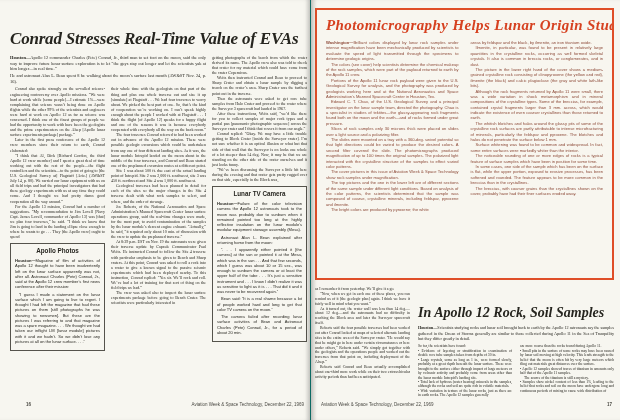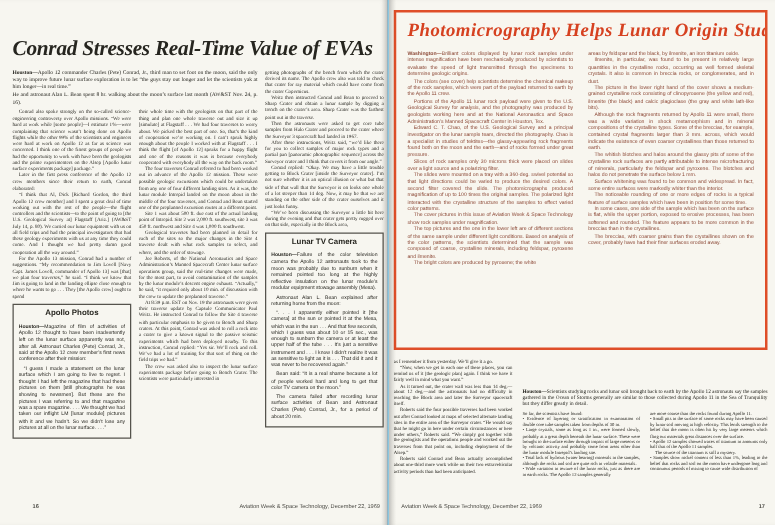--- a/index.html
+++ b/index.html
@@ -1,16 +1,16 @@
 <!DOCTYPE html>
 <html><head>
 <meta charset="utf-8">
 <style>
   html,body{margin:0;padding:0;}
-  .stage{position:relative;width:620px;height:420px;background:#7dd3fc;overflow:hidden;
+  .stage{position:relative;width:620px;height:420px;background:#0f766e;overflow:hidden;
          font-family:"Liberation Serif",serif;color:#26251f;}
   .page{position:absolute;top:0;height:420px;background:#f7f6f0;overflow:hidden;}
   .page-left{left:0;width:310px;box-shadow:inset -4px 0 6px -4px rgba(0,0,0,.25);}
   .page-right{left:311px;width:309px;box-shadow:inset 4px 0 6px -4px rgba(0,0,0,.25);}
   .inner{padding:4px 8px 0 10px;}
 
   h1.conrad{font:italic bold 17px/1.05 "Liberation Serif",serif;letter-spacing:-.2px;
             margin:26px 0 7px 0;white-space:nowrap;}
   .cols{display:flex;gap:6px;align-items:flex-start;}
   .lead-wrap{width:196px;flex:0 0 196px;}
@@ -152,21 +152,21 @@
 
     <div class="below">
       <div class="cont-col">
         <p class="flush">as I remember it from yesterday. We’ll give it a go.</p>
         <p>“Now, when we get in each one of these places, you can remind us of it [the geologic plan] again. I think we have it fairly well in mind what you want.”</p>
         <p>As it turned out, the crater wall was less than 14 deg.—about 12 deg.—and the astronauts had no difficulty in reaching the Block area and later the Surveyor spacecraft itself.</p>
         <p>Roberts said the four possible traverses had been worked out after Conrad looked at maps of selected alternate landing sites in the entire area of the Surveyor crater. “He would say that he might go in here under certain circumstances or here under others,” Roberts said. “We simply got together with the geologists and the operations people and worked out the traverses from that point on, including deployment of the Alsep.”</p>
         <p>Roberts said Conrad and Bean actually accomplished about one-third more work while on their two extravehicular activity periods than had been anticipated.</p>
       </div>
       <div class="meteor">
-        <h2><br></h2>
+        <h2><br><span>In Apollo 12 Rock, Soil Samples</span></h2>
         <p class="intro"><span class="dateline">Houston—</span><span>Scientists studying rocks and lunar soil brought back to earth by the Apollo 12 astronauts say the samples gathered in the Ocean of Storms generally are similar to those collected during Apollo 11 in the Sea of Tranquility but they differ greatly in detail.</span></p>
         <div class="meteor-cols">
           <div class="meteor-col">
             <p class="flush">So far, the scientists have found:</p>
             <p class="flush">• Evidence of layering or stratification in examination of double core tube samples taken from depths of 30 in.</p>
             <p class="flush">• Large crystals, some as long as 1 in., were formed slowly, probably at a great depth beneath the lunar surface. These were brought to the surface either through impact of large meteors or by volcanic activity and probably come from areas other than the lunar module Intrepid’s landing site.</p>
             <p class="flush">• Total lack of hydrous (water bearing) minerals in the samples, although the rocks and soil are quite rich in volatile materials.</p>
             <p class="flush">• Wide variation in texture of the lunar rocks, just as there are in earth rocks. The Apollo 12 samples generally</p>
           </div>
           <div class="meteor-col">

